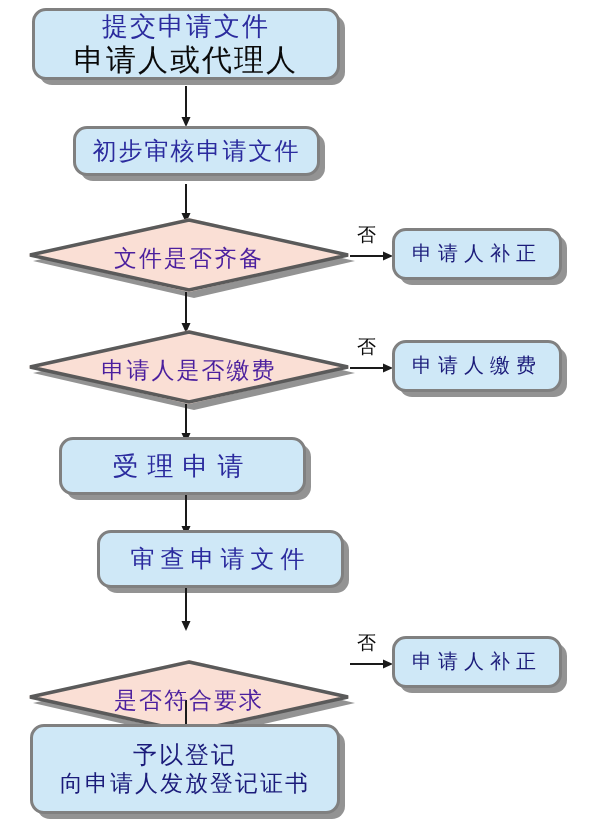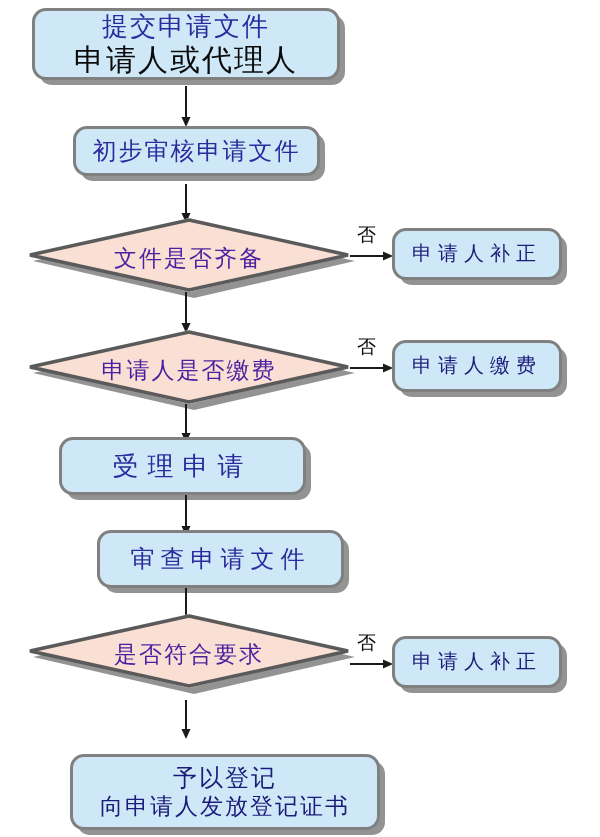--- a/index.html
+++ b/index.html
@@ -207,21 +207,21 @@
     <span class="line1 fs-24 t-blue sp-5">审查申请文件</span>
   </div>
 
   <div class="conn" style="left:180px; top:588px; width:20px; height:44px;">
     <svg width="20" height="44" viewBox="0 0 20 44">
       <line x1="6" y1="0" x2="6" y2="35" stroke="#1a1a1a" stroke-width="2"></line>
       <polygon points="6,43 1.5,33 10.5,33" fill="#1a1a1a"></polygon>
     </svg>
   </div>
 
-  <div class="node-diamond" style="left:28px; top:614px; width:322px; height:74px;align-items:center;">
+  <div class="node-diamond" style="left:28px; top:660px; width:322px; height:74px;align-items:center;">
     <div class="shadow-shape"></div>
     <div class="main-shape"></div>
     <svg class="outline-shape" viewBox="0 0 322 74" preserveAspectRatio="none">
       <polygon points="161,2 320,37 161,72 2,37" fill="none" stroke="#5a5a5a" stroke-width="3.5"></polygon>
     </svg>
     <span class="diamond-label fs-23 t-purple sp-2">是否符合要求</span>
   </div>
 
   <div class="conn" style="left:350px; top:648px; width:44px; height:34px;">
     <svg width="44" height="34" viewBox="0 0 44 34">
@@ -235,18 +235,18 @@
     <span class="line1 fs-20 t-navy sp-5">申请人补正</span>
   </div>
 
   <div class="conn" style="left:180px; top:700px; width:20px; height:40px;">
     <svg width="20" height="40" viewBox="0 0 20 40">
       <line x1="6" y1="0" x2="6" y2="31" stroke="#1a1a1a" stroke-width="2"></line>
       <polygon points="6,39 1.5,29 10.5,29" fill="#1a1a1a"></polygon>
     </svg>
   </div>
 
-  <div class="node-box" style="left:30px; top:754px; width:310px; height:76px;margin-left:40px;">
+  <div class="node-box" style="left:30px; top:724px; width:310px; height:90px;">
     <span class="line1 fs-24 t-navy sp-2">予以登记</span>
     <span class="line2 fs-23 t-navy sp-2">向申请人发放登记证书</span>
   </div>
 
 </div>
 
 </body></html>

